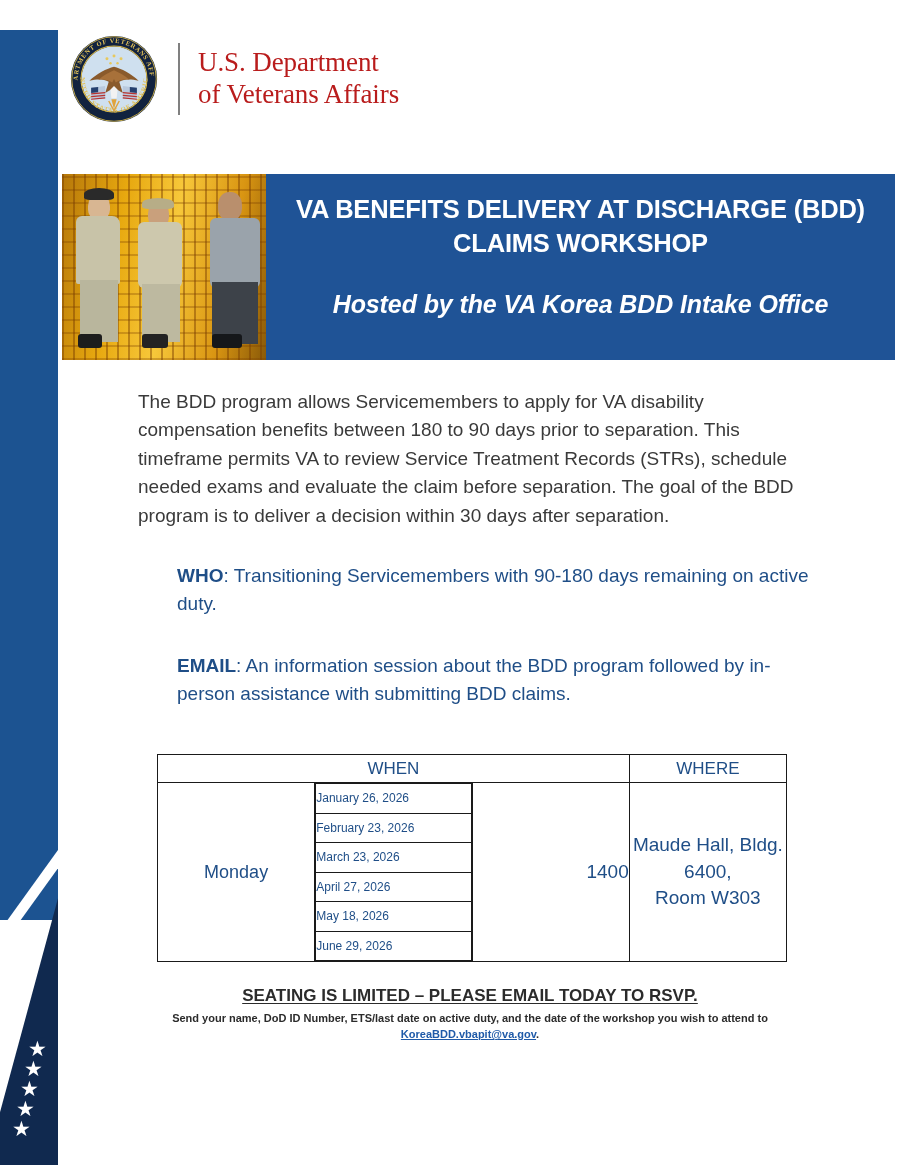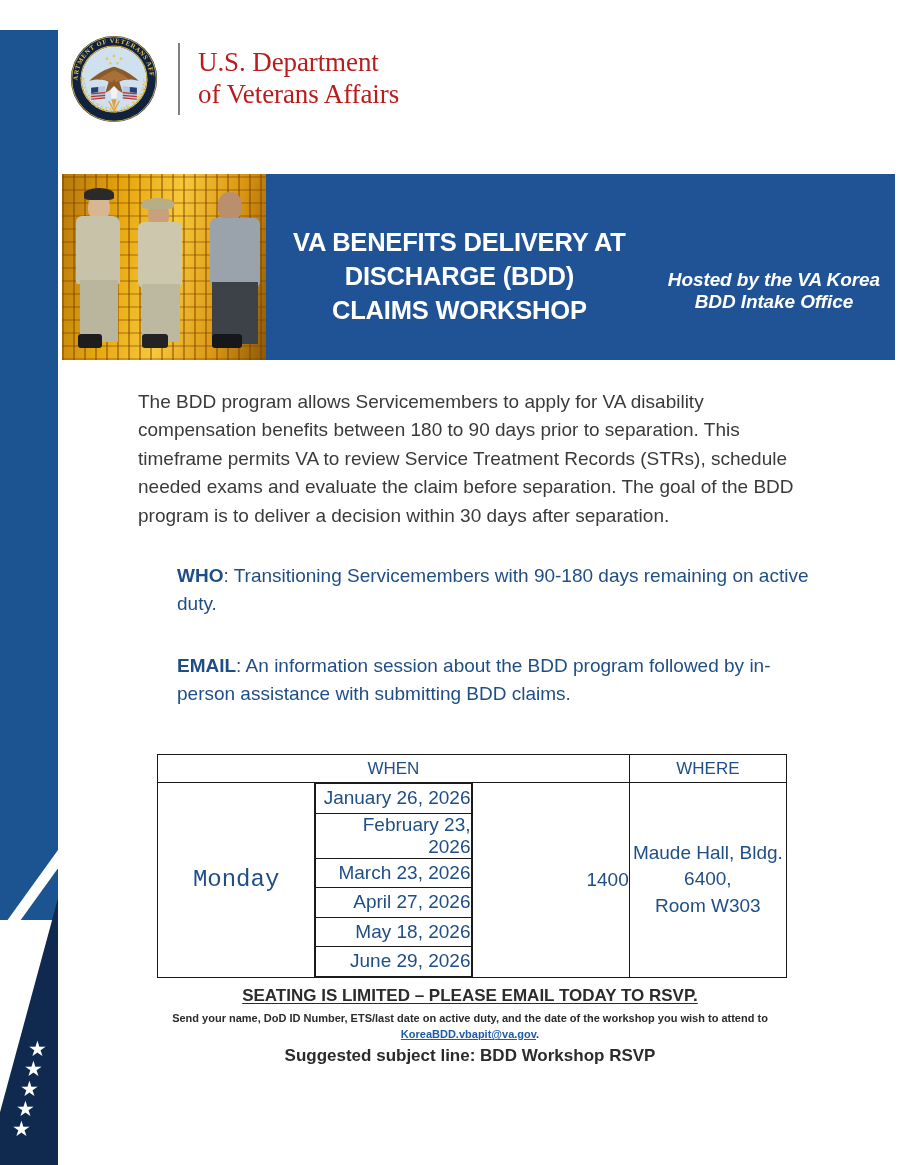--- a/index.html
+++ b/index.html
@@ -126,39 +126,39 @@
   }
   #banner-photo .fig-head {
     position: absolute;
     border-radius: 46% 46% 40% 40%;
   }
   #banner-photo .fig-body { position: absolute; }
 
   #banner-text {
     flex: 1 1 auto;
     display: flex;
-    flex-direction: row;
+    flex-direction: column;
     align-items: center;
     justify-content: flex-start;
     padding-top: 18px;
     box-sizing: border-box;
   }
   #banner-title {
     color: #ffffff;
     font-size: 25.5px;
     font-weight: bold;
     line-height: 1.34;
     text-align: center;
     letter-spacing: -0.2px;
     white-space: pre-line;
     padding: 0 10px;
   }
   #banner-subtitle {
     color: #ffffff;
-    font-size: 19px;
+    font-size: 25px;
     font-weight: bold;
     font-style: italic;
     text-align: center;
     margin-top: 30px;
     letter-spacing: -0.1px;
   }
 
   
   #body-copy {
     position: absolute;
@@ -201,40 +201,39 @@
   .th-when, .th-where {
     font-size: 17px;
     font-weight: bold;
     text-align: center;
     height: 27px;
     color: #1f4e87;
   }
   .cell-day {
     width: 98px;
     text-align: center;
-    font-size: 24px;
-    color: #1f4e87;
-    font-family: Liberation Mono, monospace;
+    font-size: 18px;
+    color: #1f4e87;
   }
   .dates-cell {
     padding: 0 !important;
     vertical-align: top;
   }
   table.dates-inner {
     border-collapse: collapse;
     width: 100%;
   }
   table.dates-inner td {
     border: 0;
     border-bottom: 1px solid #6f6f6f;
     height: 28.5px;
     padding-left: 10px;
-    font-size: 19px;
-    color: #1f4e87;
-    text-align: right;
+    font-size: 12px;
+    color: #1f4e87;
+    text-align: left;
   }
   table.dates-inner tr:last-child td { border-bottom: 0; }
   .cell-time {
     width: 98px;
     text-align: right;
     font-size: 19px;
     color: #1f4e87;
   }
   .cell-where {
     width: 238px;
@@ -410,14 +409,13 @@
     </tbody>
   </table>
 </div>
 
 <div id="rsvp">
   <div id="rsvp-headline">SEATING IS LIMITED – PLEASE EMAIL TODAY TO RSVP.</div>
   <div id="rsvp-body">
     <span>Send your name, DoD ID Number, ETS/last date on active duty, and the date</span>
     <span>of the workshop you wish to attend to </span><a id="rsvp-email" href="#">KoreaBDD.vbapit@va.gov</a><span>.</span>
   </div>
-  <div id="rsvp-subject">Suggested subject line: BDD Workshop RSVP</div>
 </div>
 
 </body></html>

